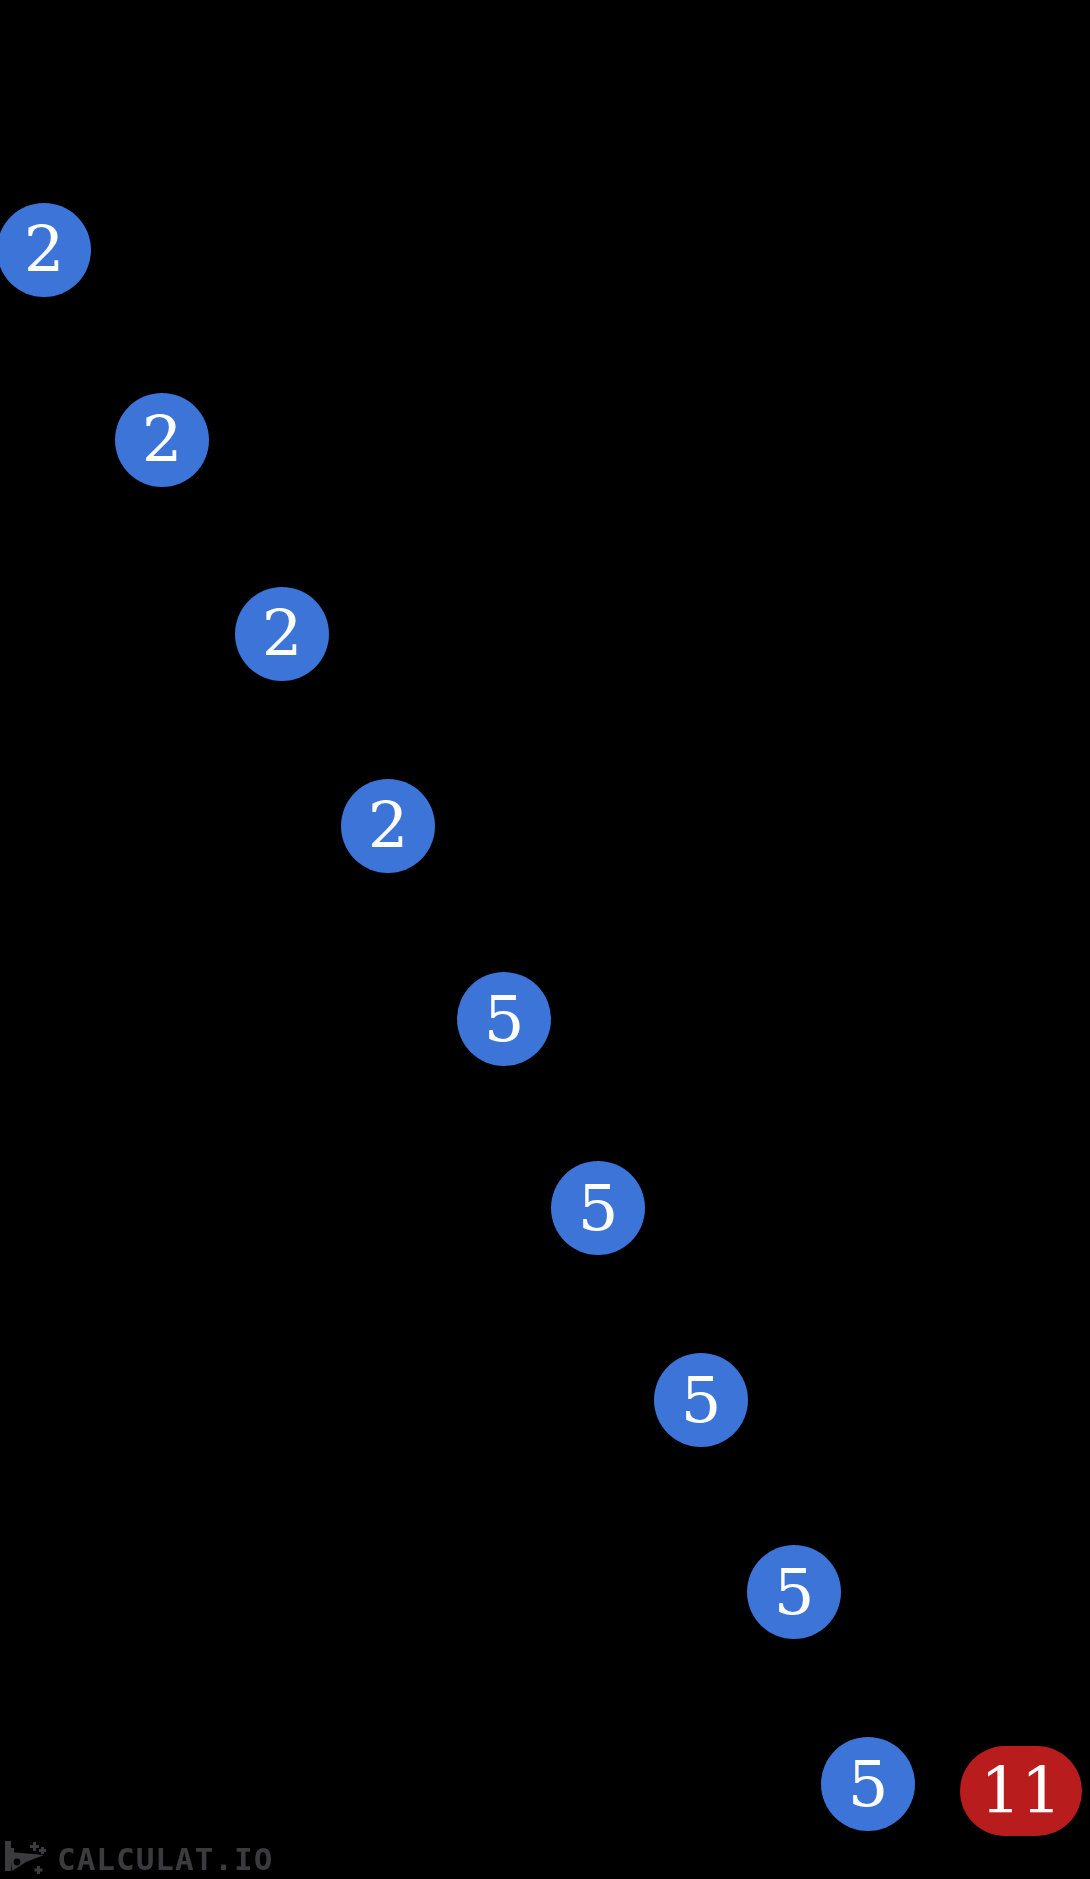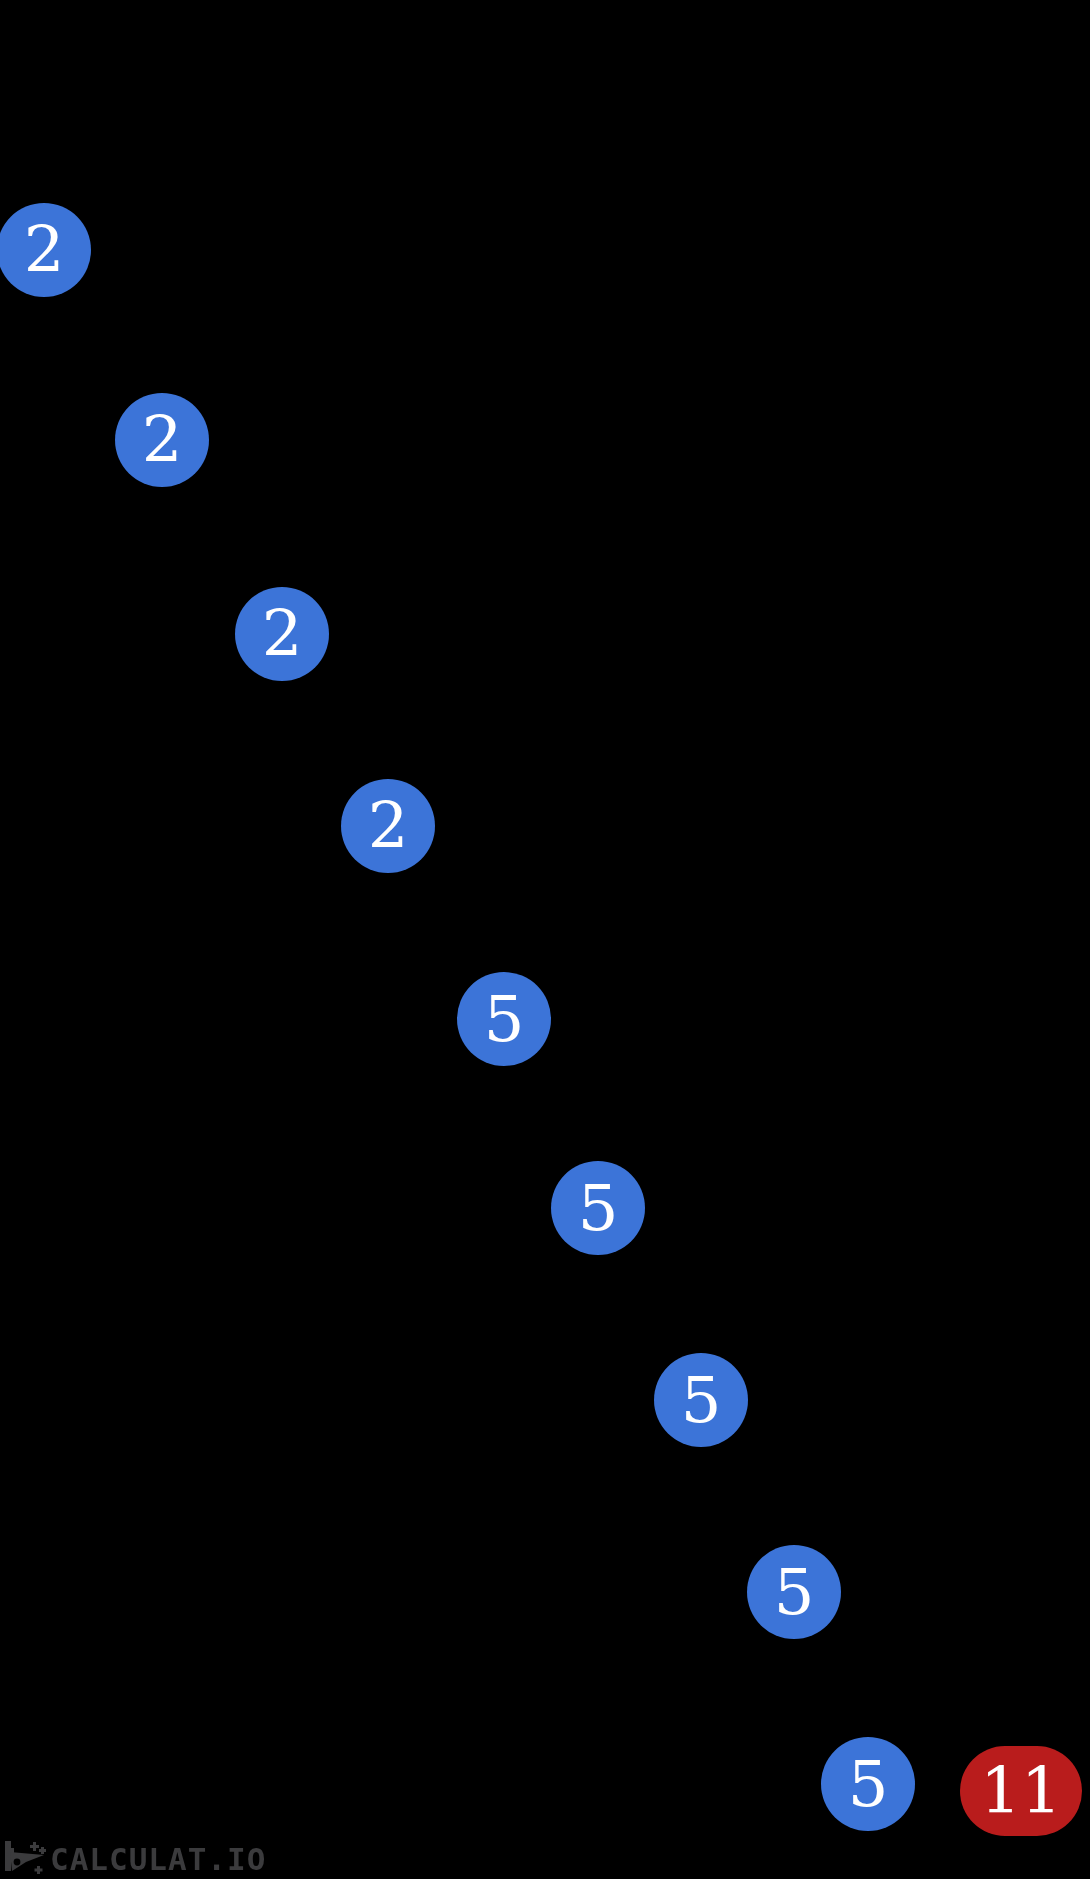--- a/index.html
+++ b/index.html
@@ -26,20 +26,21 @@
   }
   .node.circle { border-radius: 50%; }
   .node.pill   { border-radius: 999px; }
   .watermark {
     position: absolute;
     left: 2px;
     top: 1838px;
     height: 40px;
     display: flex;
     align-items: center;
+    gap: 7px;
   }
   .watermark-text {
     font-family: "DejaVu Sans Mono", "Liberation Mono", monospace;
     font-weight: bold;
     font-size: 31px;
     letter-spacing: 1px;
     line-height: 1;
     transform: translateY(1px);
   }
   .watermark svg { display: block; }

